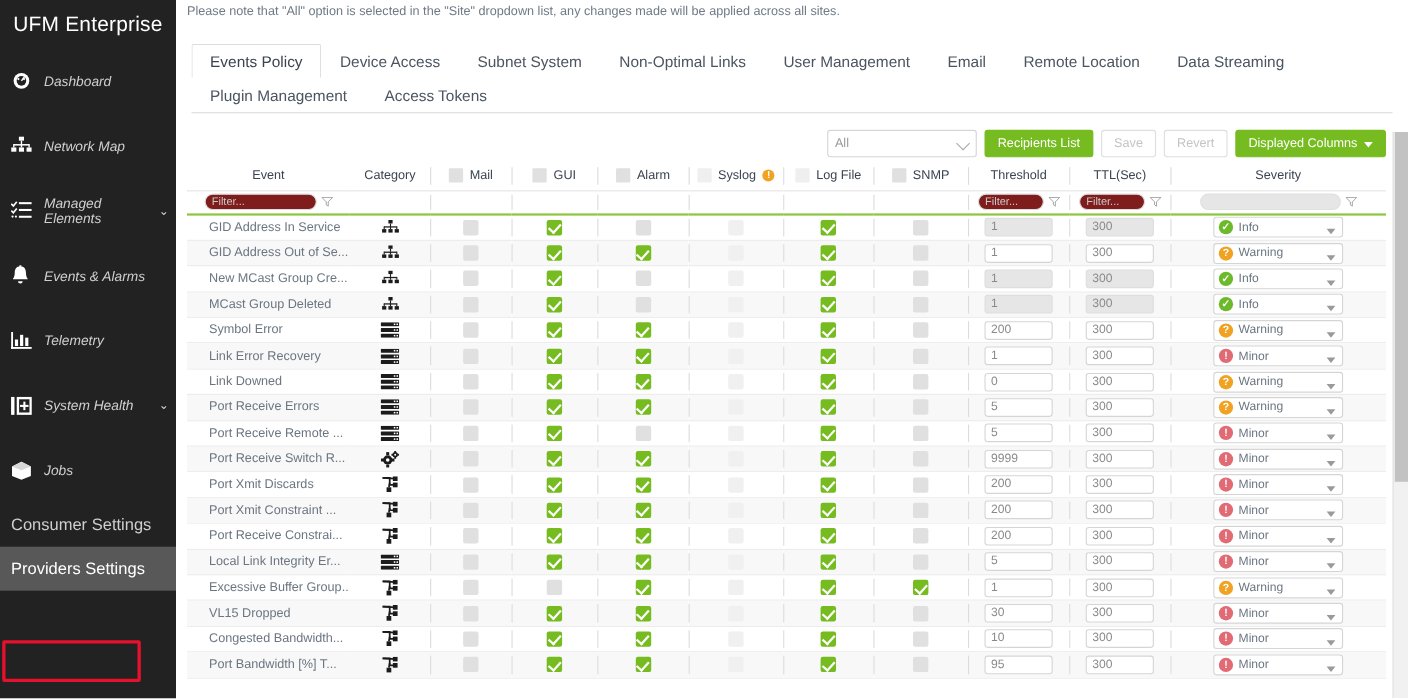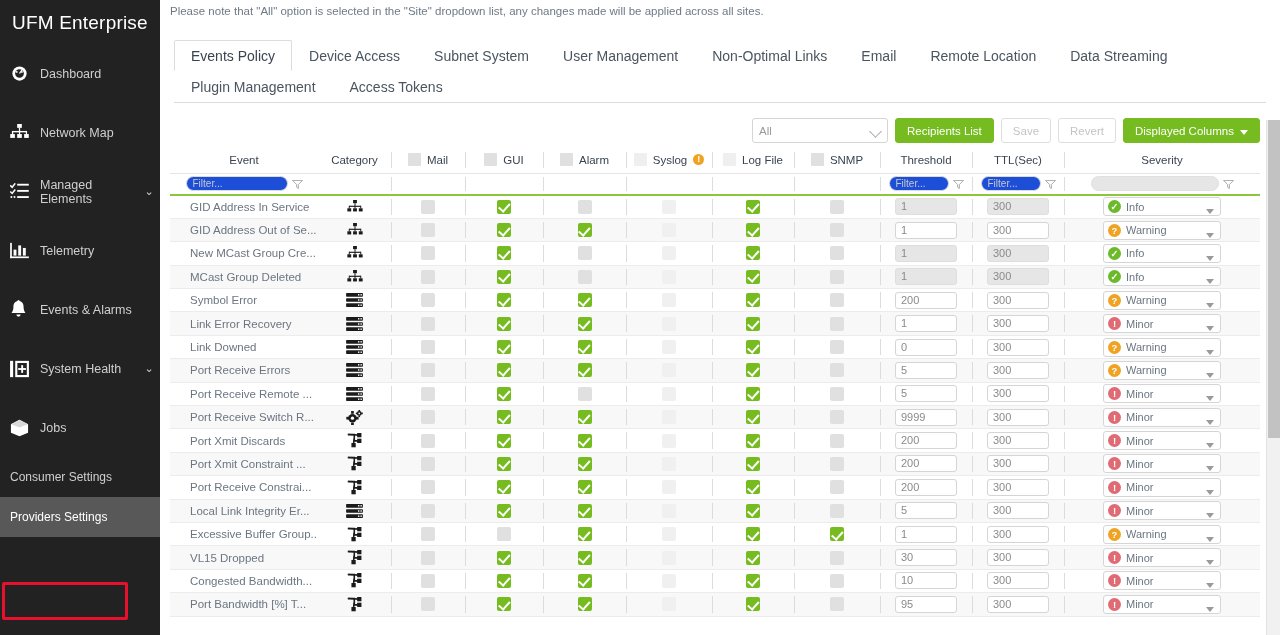--- a/index.html
+++ b/index.html
@@ -26,25 +26,25 @@
     height: 44px; line-height: 30px;
   }
   .nav-item {
     display: flex; align-items: center;
     height: 59px; padding-left: 10px;
     font-size: 12.5px; color: #cfcfcf;
     cursor: pointer; position: relative;
   }
   .nav-item .ic { width: 30px; flex: 0 0 30px; display:flex; align-items:center; justify-content:flex-start; }
   .nav-item .ic svg { display:block; }
-  .nav-label { flex: 1; }
+  .nav-label { flex: 1; font-style: italic; }
   .nav-caret { width: 22px; text-align: center; font-size: 11px; color: #cfcfcf; }
   .subnav {
     height: 40px; display: flex; align-items: center;
-    padding-left: 10px; font-size: 12px; color: #cfcfcf;
+    padding-left: 10px; font-size: 15px; color: #cfcfcf;
     cursor: pointer;
   }
   .subnav.active { background: #585858; color: #ffffff; }
   .hl-box {
     position: absolute; left: 2px; top: 582px;
     width: 126px; height: 38px;
     border: 3px solid #e8112d; border-radius: 2px;
     pointer-events: none;
   }
 
@@ -120,21 +120,21 @@
 
   
   tr.filterrow td {
     height: 22px; border-bottom: 2px solid #8cc63e; position: relative;
     vertical-align: middle;
   }
   td .thin-sep { position:absolute; left:0; top:3px; bottom:3px; width:1px; background:#dcdcdc; }
   .filtbox { display:flex; align-items:center; justify-content:center; gap:4px; }
   .filt-input {
     height: 15px; border: 1px solid #dcdcdc; border-radius: 8px;
-    background: #1d4ed8; font-size: 10px; color: #c9c9c9;
+    background: #7f1d1d; font-size: 10px; color: #c9c9c9;
     padding: 0 6px; line-height: 13px; width: 102px;
   }
   .filt-input.grey { background:#e6e6e6; border-color:#e0e0e0; width: 128px; }
   .filt-input.sm { width: 60px; }
   .funnel { width: 11px; height: 9px; display:inline-block; }
 
   
   tr.datarow td {
     height: 23.4px; font-size: 11.5px; color: #6b7681;
     border-bottom: 1px solid #ececec; vertical-align: middle;
@@ -250,40 +250,40 @@
               <path d="M0 11 L2.5 13.5 L6.5 8.5" stroke="#ffffff" stroke-width="2" fill="none"></path>
               <circle cx="1.5" cy="18" r="1.3" fill="#ffffff"></circle>
               <circle cx="5.5" cy="18" r="1.3" fill="#ffffff"></circle>
             </svg>
           </span>
           <span class="nav-label">Managed Elements</span>
           <span class="nav-caret">⌄</span>
         </div>
         <div class="nav-item">
           <span class="ic">
+            <svg width="17" height="19" viewBox="0 0 20 22">
+              <path d="M10 1 C6 1 4 4 4 8 c0 5 -2 6 -2 7 h16 c0 -1 -2 -2 -2 -7 c0 -4 -2 -7 -6 -7 z" fill="#ffffff"></path>
+              <rect x="9" y="0" width="2" height="2.5" fill="#ffffff"></rect>
+              <path d="M7.5 17 a2.5 2.5 0 0 0 5 0 z" fill="#ffffff"></path>
+            </svg>
+          </span>
+          <span class="nav-label">Events &amp; Alarms</span>
+          <span class="nav-caret"></span>
+        </div>
+        <div class="nav-item">
+          <span class="ic">
             <svg width="19" height="17" viewBox="0 0 22 20">
               <rect x="0" y="1" width="2" height="18" fill="#ffffff"></rect>
               <rect x="0" y="17" width="22" height="2" fill="#ffffff"></rect>
               <rect x="4" y="9" width="3.4" height="7" fill="#ffffff"></rect>
               <rect x="9.5" y="4" width="3.4" height="12" fill="#ffffff"></rect>
               <rect x="15" y="7" width="3.4" height="9" fill="#ffffff"></rect>
             </svg>
           </span>
           <span class="nav-label">Telemetry</span>
-          <span class="nav-caret"></span>
-        </div>
-        <div class="nav-item">
-          <span class="ic">
-            <svg width="17" height="19" viewBox="0 0 20 22">
-              <path d="M10 1 C6 1 4 4 4 8 c0 5 -2 6 -2 7 h16 c0 -1 -2 -2 -2 -7 c0 -4 -2 -7 -6 -7 z" fill="#ffffff"></path>
-              <rect x="9" y="0" width="2" height="2.5" fill="#ffffff"></rect>
-              <path d="M7.5 17 a2.5 2.5 0 0 0 5 0 z" fill="#ffffff"></path>
-            </svg>
-          </span>
-          <span class="nav-label">Events &amp; Alarms</span>
           <span class="nav-caret"></span>
         </div>
         <div class="nav-item">
           <span class="ic">
             <svg width="19" height="18" viewBox="0 0 22 21">
               <rect x="0" y="1" width="3.6" height="19" fill="#ffffff"></rect>
               <rect x="6" y="1" width="16" height="19" fill="#ffffff"></rect>
               <rect x="8.5" y="3.5" width="11" height="14" fill="#222"></rect>
               <rect x="13" y="6" width="2.2" height="9" fill="#ffffff"></rect>
               <rect x="9.5" y="9.4" width="9" height="2.2" fill="#ffffff"></rect>
@@ -316,22 +316,22 @@
 
   <div id="main">
 
     <div id="note">Please note that "All" option is selected in the "Site" dropdown list, any changes made will be applied across all sites.</div>
 
     <div id="tabwrap">
       <div class="tabrow" id="tabrow1">
           <div class="tab active"><span>Events Policy</span></div>
           <div class="tab"><span>Device Access</span></div>
           <div class="tab"><span>Subnet System</span></div>
+          <div class="tab"><span>Non-Optimal Links</span></div>
           <div class="tab"><span>User Management</span></div>
-          <div class="tab"><span>Non-Optimal Links</span></div>
           <div class="tab"><span>Email</span></div>
           <div class="tab"><span>Remote Location</span></div>
           <div class="tab"><span>Data Streaming</span></div>
         </div>
       <div class="tabrow" id="tabrow2">
           <div class="tab"><span>Plugin Management</span></div>
           <div class="tab"><span>Access Tokens</span></div>
         </div>
     </div>
     <div id="tabline"></div>

